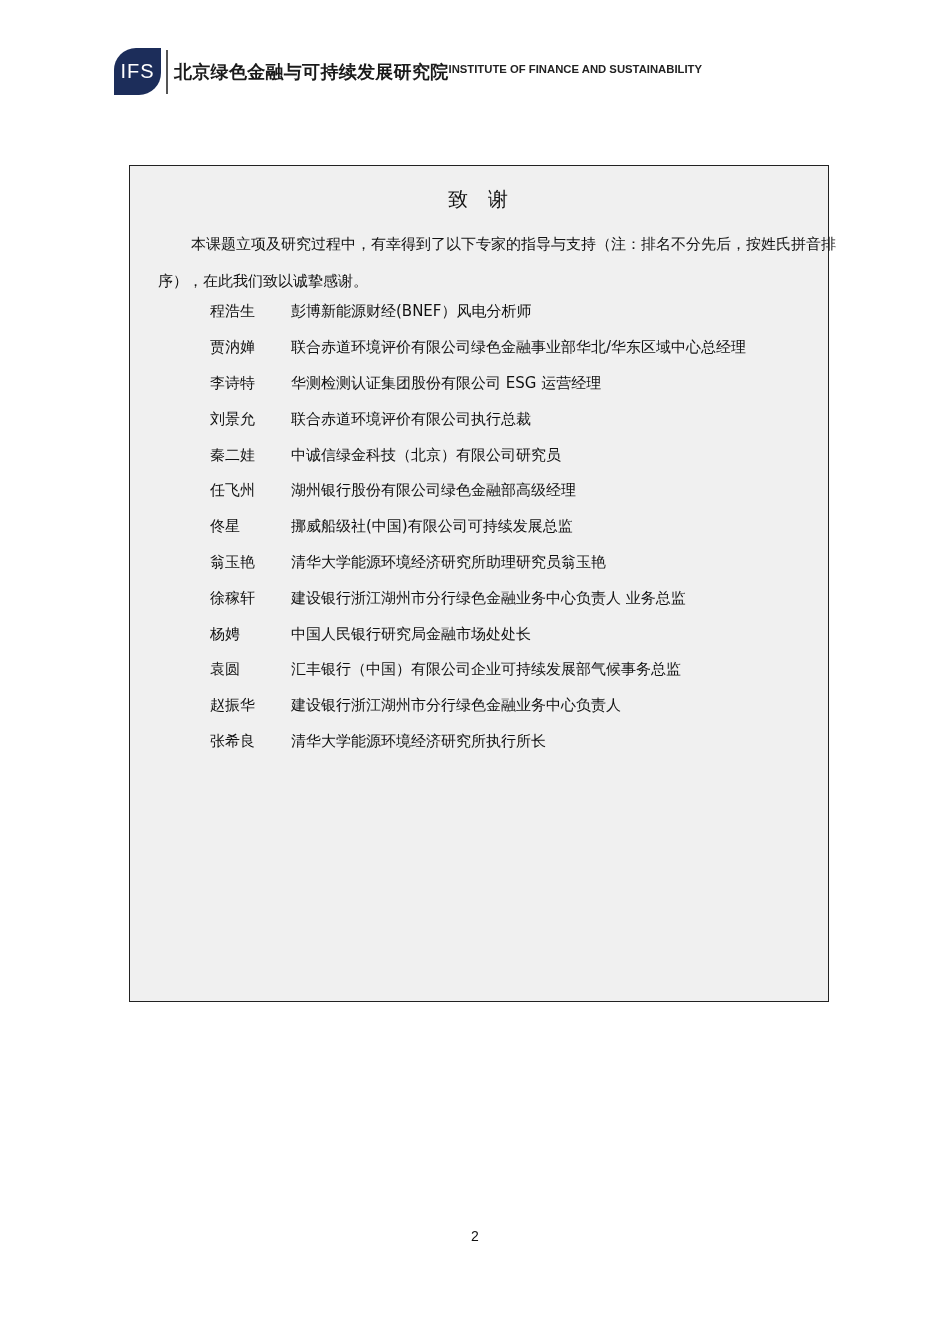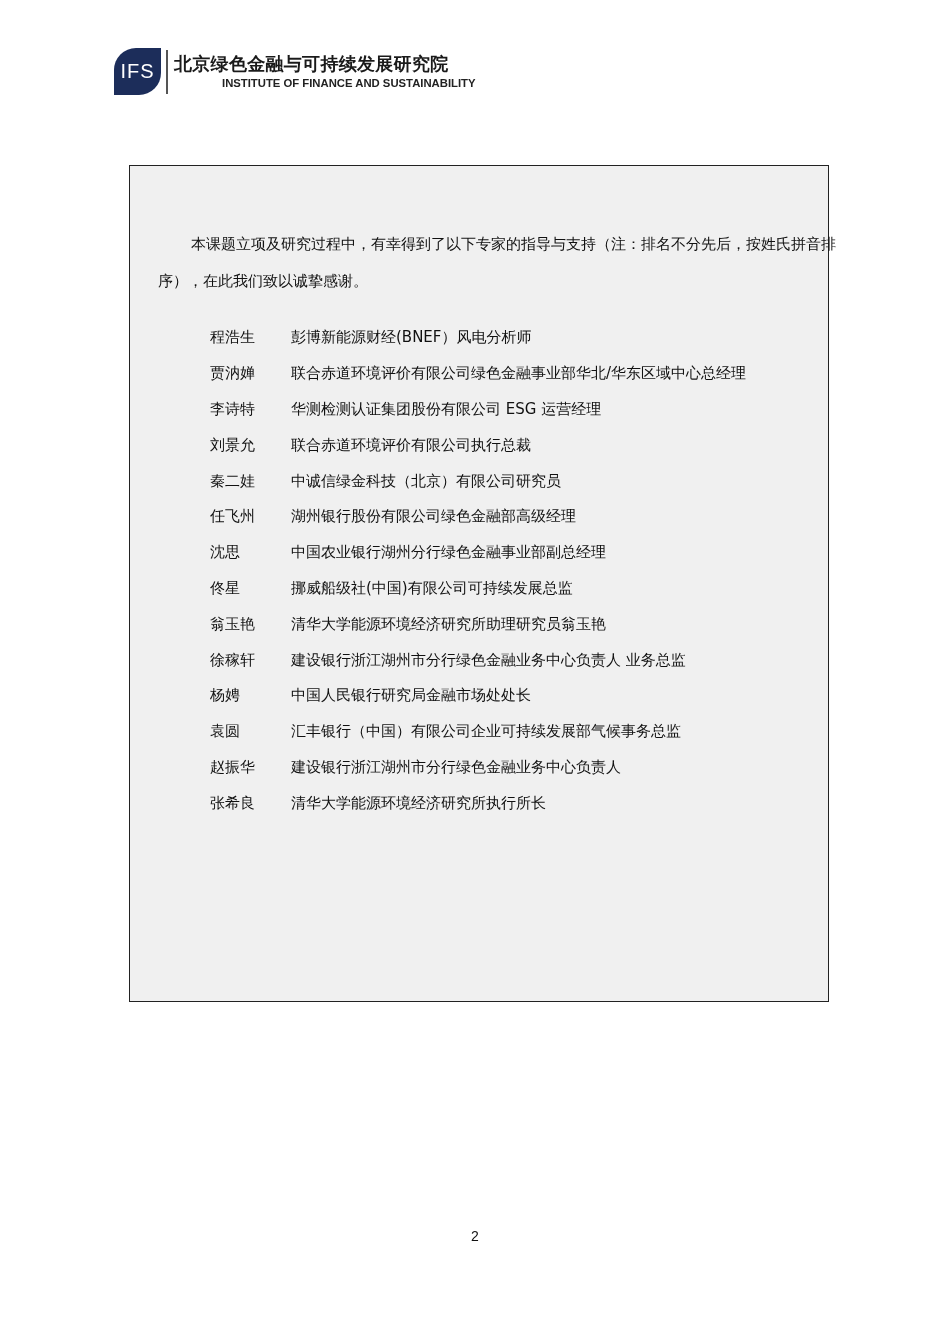--- a/index.html
+++ b/index.html
@@ -9,54 +9,57 @@
     overflow: hidden;
   }
   .header { position: absolute; left: 114px; top: 48px; display: flex; align-items: center; }
   .logo-mark {
     width: 47px; height: 47px; background: #1c2d5a;
     border-radius: 22px 0 22px 0;
     display: flex; align-items: center; justify-content: center;
     color: #fff; font-family: "Liberation Sans", sans-serif; font-size: 20px; letter-spacing: 1px;
   }
   .logo-divider { width: 2px; height: 44px; background: #555; margin: 0 6px 0 5px; }
-  .logo-text { display: flex; flex-direction: column; }
+  .logo-text { display: flex; flex-direction: row; }
   .logo-cn { font-size: 18px; font-weight: bold; color: #1a1a1a; letter-spacing: 0.3px; line-height: 22px; }
-  .logo-en { font-family: "Liberation Sans", sans-serif; font-size: 11.3px; font-weight: bold; color: #222; line-height: 16px; margin-left: 48px; }
+  .logo-en { font-family: "Liberation Sans", sans-serif; font-size: 11.3px; font-weight: bold; color: #222; line-height: 16px; }
 
   .ack-box {
     position: absolute; left: 129px; top: 165px; width: 698px; height: 835px;
     border: 1.5px solid #222; background: #f0f0f0; box-sizing: content-box;
   }
   .ack-title { position: absolute; left: 0; right: 0; top: 20px; text-align: center; font-size: 20px; letter-spacing: 2px; }
   .ack-title span { margin: 0 9px; }
   .intro {
     position: absolute; left: 28px; top: 60px; width: 678px;
     font-size: 15px; line-height: 37px; text-indent: 33px;
   }
-  .list { position: absolute; left: 80px; top: 154px; width: 600px; }
+  .list { position: absolute; left: 80px; top: 128px; width: 600px; }
   .row { display: flex; height: 35.8px; align-items: center; font-size: 15px; }
   .row .name { width: 81px; flex: 0 0 81px; }
   .row .title { white-space: nowrap; }
 
   .page-number { position: absolute; left: 0; right: 0; top: 1228px; text-align: center; font-size: 14px; font-family: "Liberation Sans", sans-serif; }
 </style>
 </head>
 <body>
 
 <div class="header">
   <div class="logo-mark">IFS</div>
   <div class="logo-divider"></div>
   <div class="logo-text">
     <div class="logo-cn">北京绿色金融与可持续发展研究院</div>
     <div class="logo-en">INSTITUTE OF FINANCE AND SUSTAINABILITY</div>
   </div>
 </div>
 
 <div class="ack-box">
+  <div class="ack-title">
+    <span>致</span><span>谢</span>
+  </div>
   <div class="intro">本课题立项及研究过程中，有幸得到了以下专家的指导与支持（注：排名不分先后，按姓氏拼音排序），在此我们致以诚挚感谢。</div>
   <div class="list">
     <div class="row">
         <span class="name">程浩生</span>
         <span class="title">彭博新能源财经(BNEF）风电分析师</span>
       </div>
     <div class="row">
         <span class="name">贾汭婵</span>
         <span class="title">联合赤道环境评价有限公司绿色金融事业部华北/华东区域中心总经理</span>
       </div>
@@ -68,24 +71,20 @@
         <span class="name">刘景允</span>
         <span class="title">联合赤道环境评价有限公司执行总裁</span>
       </div>
     <div class="row">
         <span class="name">秦二娃</span>
         <span class="title">中诚信绿金科技（北京）有限公司研究员</span>
       </div>
     <div class="row">
         <span class="name">任飞州</span>
         <span class="title">湖州银行股份有限公司绿色金融部高级经理</span>
-      </div>
-    <div class="row">
-        <span class="name">沈思</span>
-        <span class="title">中国农业银行湖州分行绿色金融事业部副总经理</span>
       </div>
     <div class="row">
         <span class="name">佟星</span>
         <span class="title">挪威船级社(中国)有限公司可持续发展总监</span>
       </div>
     <div class="row">
         <span class="name">翁玉艳</span>
         <span class="title">清华大学能源环境经济研究所助理研究员翁玉艳</span>
       </div>
     <div class="row">

